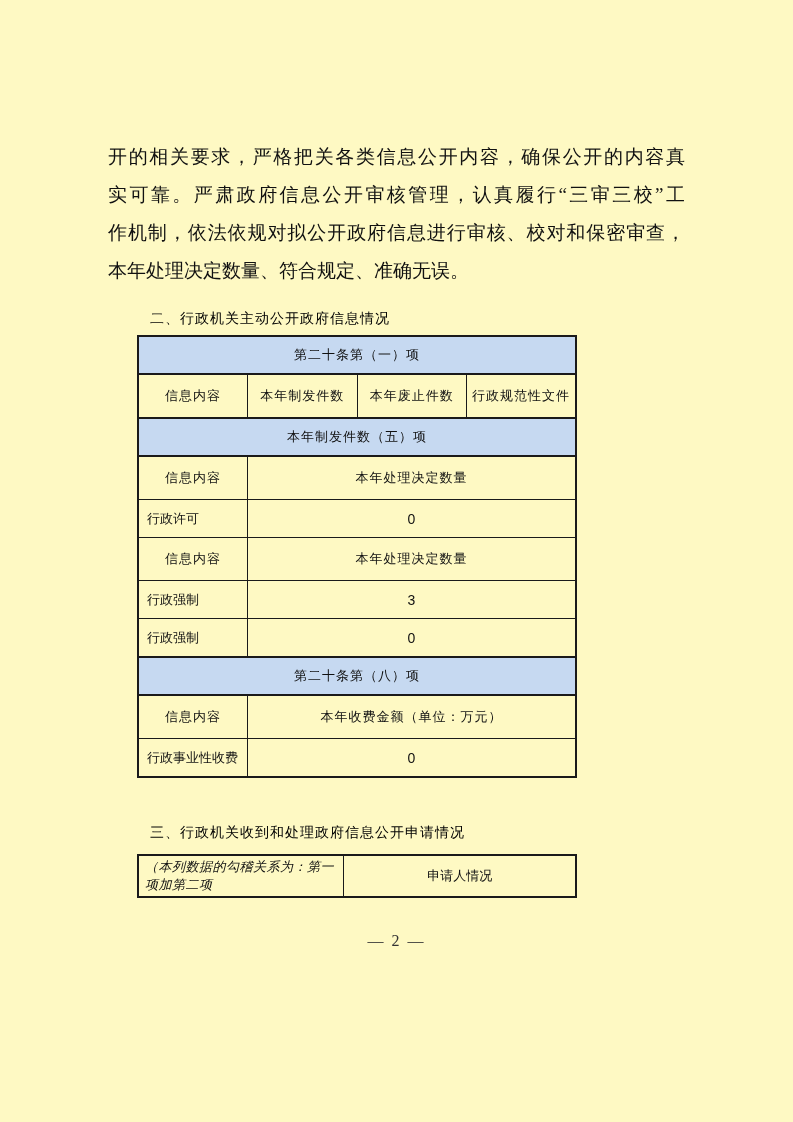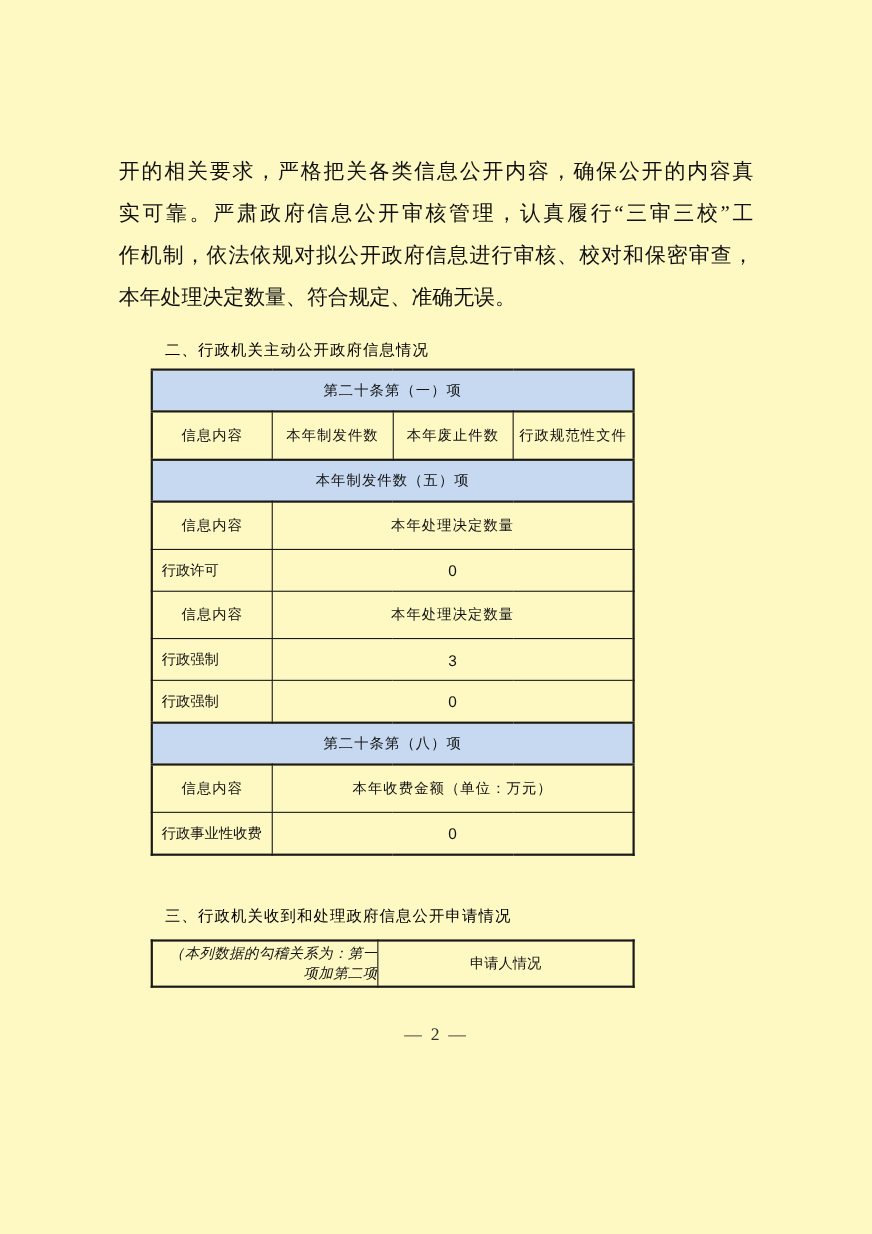--- a/index.html
+++ b/index.html
@@ -62,21 +62,21 @@
     height:36px;
     border-top:2px solid var(--border);
     border-bottom:2px solid var(--border);
     letter-spacing:1px;
   }
   tr.hdr td{height:42px;letter-spacing:1px;}
   tr.data td{height:37px;}
   td.lbl{text-align:left;padding-left:8px;}
   td.val{font-family:"Liberation Sans", sans-serif;font-size:14px;}
   .t2 td{height:40px;}
-  .t2 td.note{text-align:right;padding-left:6px;font-style:italic;letter-spacing:0.5px;}
+  .t2 td.note{text-align:left;padding-left:6px;font-style:italic;letter-spacing:0.5px;}
   
   .footer{
     margin-top:34px;
     text-align:center;
     font-size:16px;
     letter-spacing:2px;
     color:#333;
   }
 </style>
 </head>

